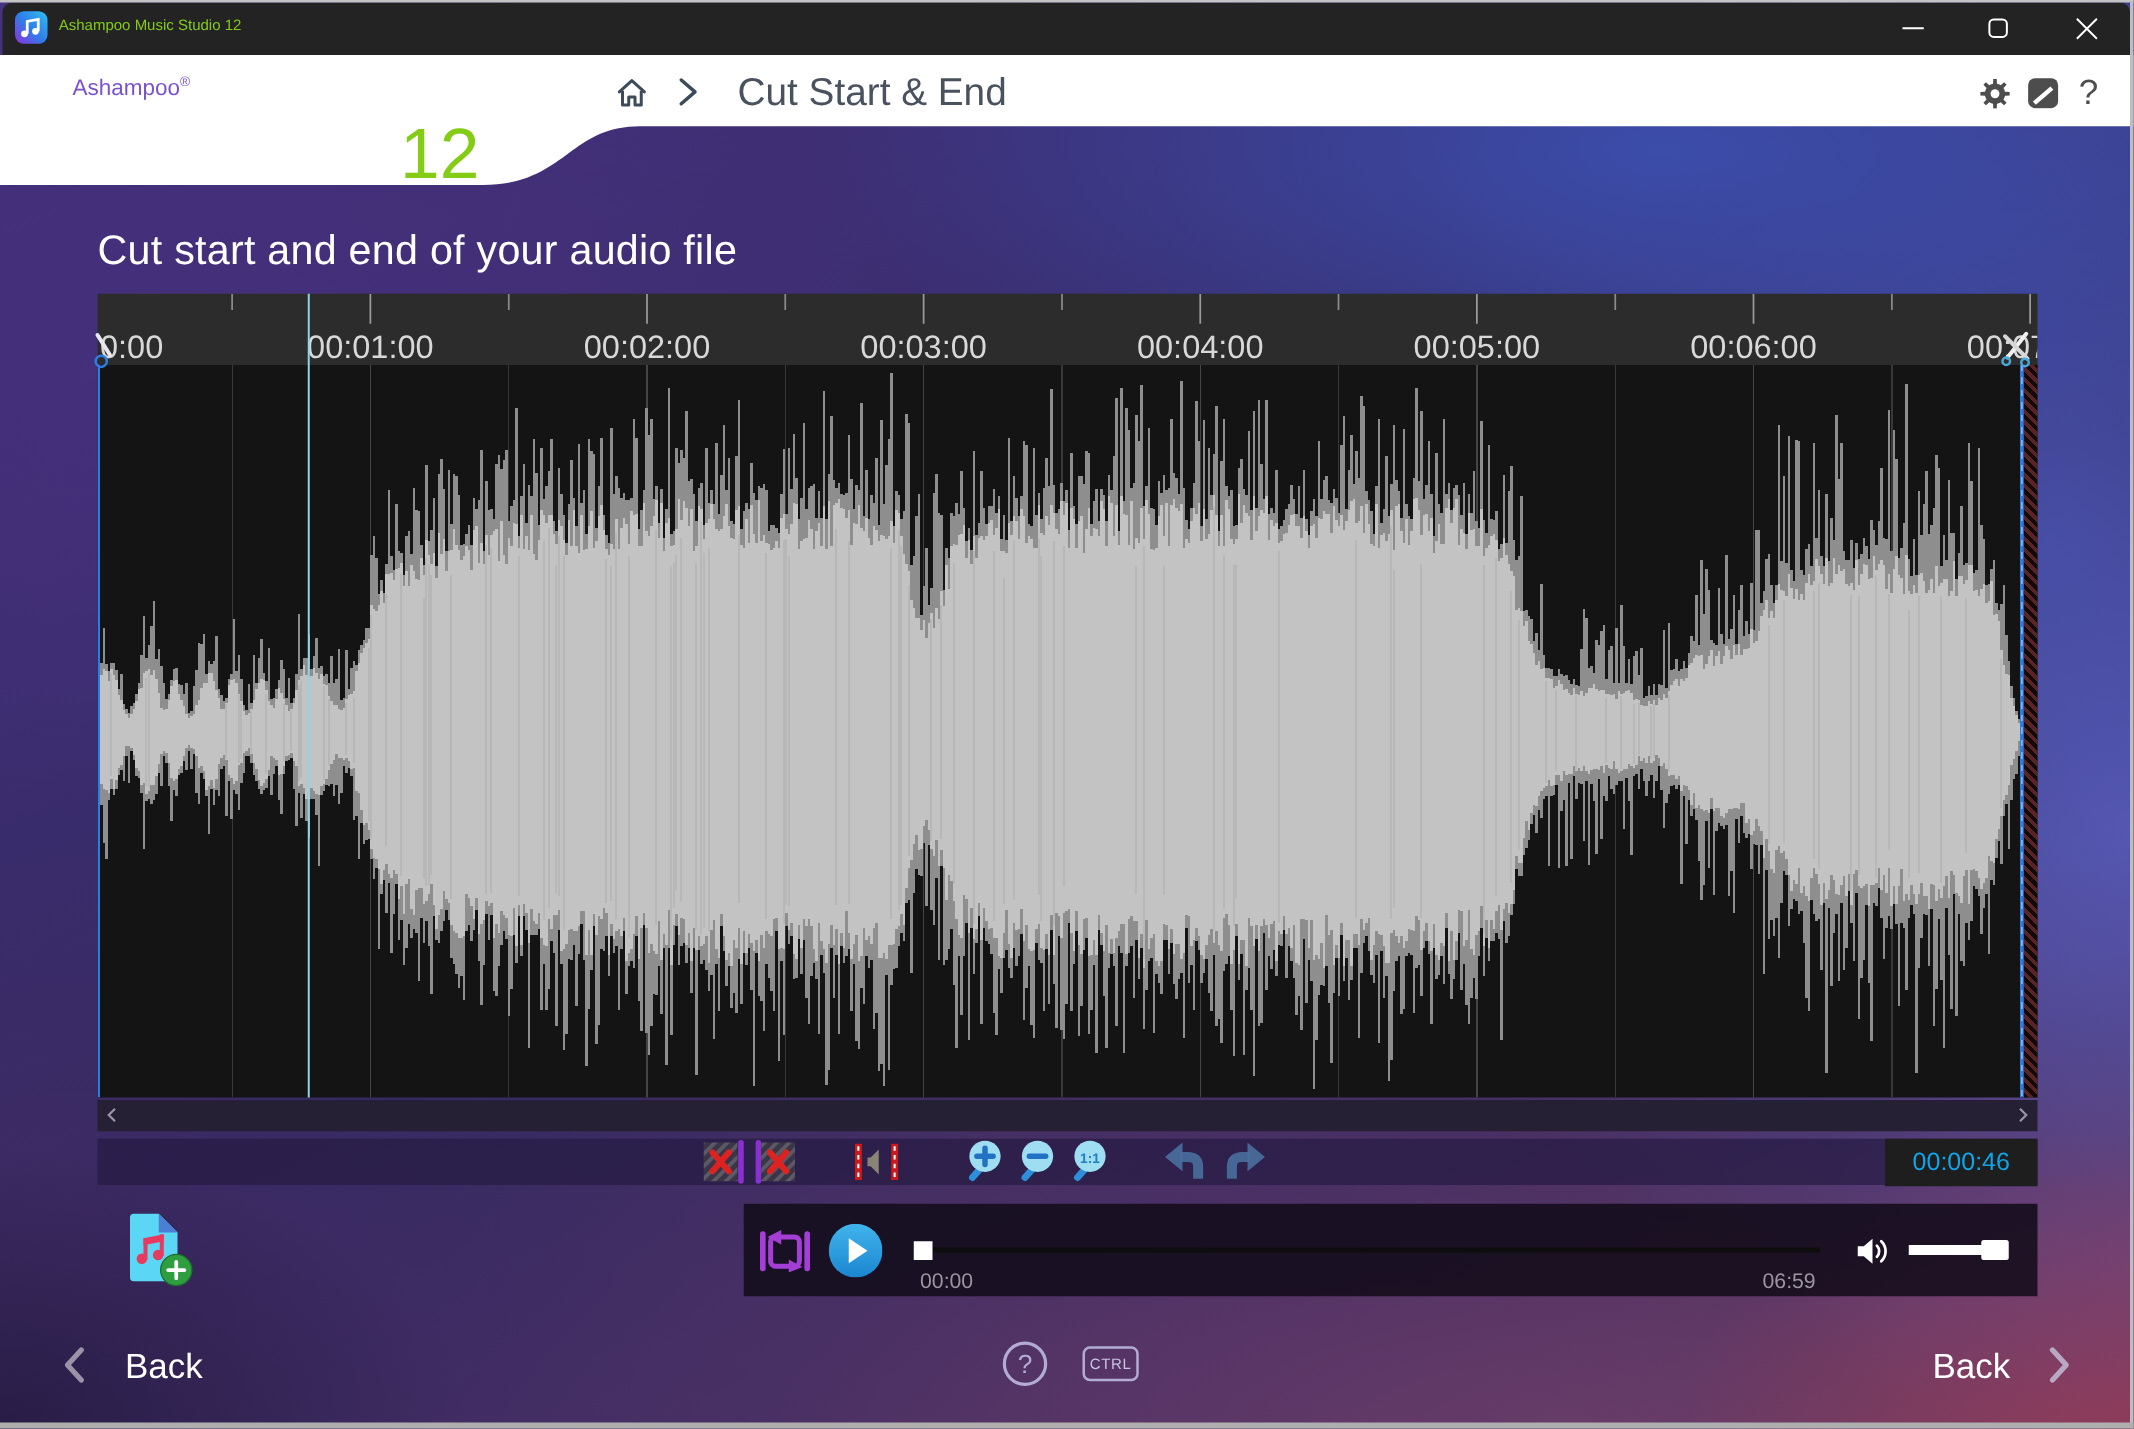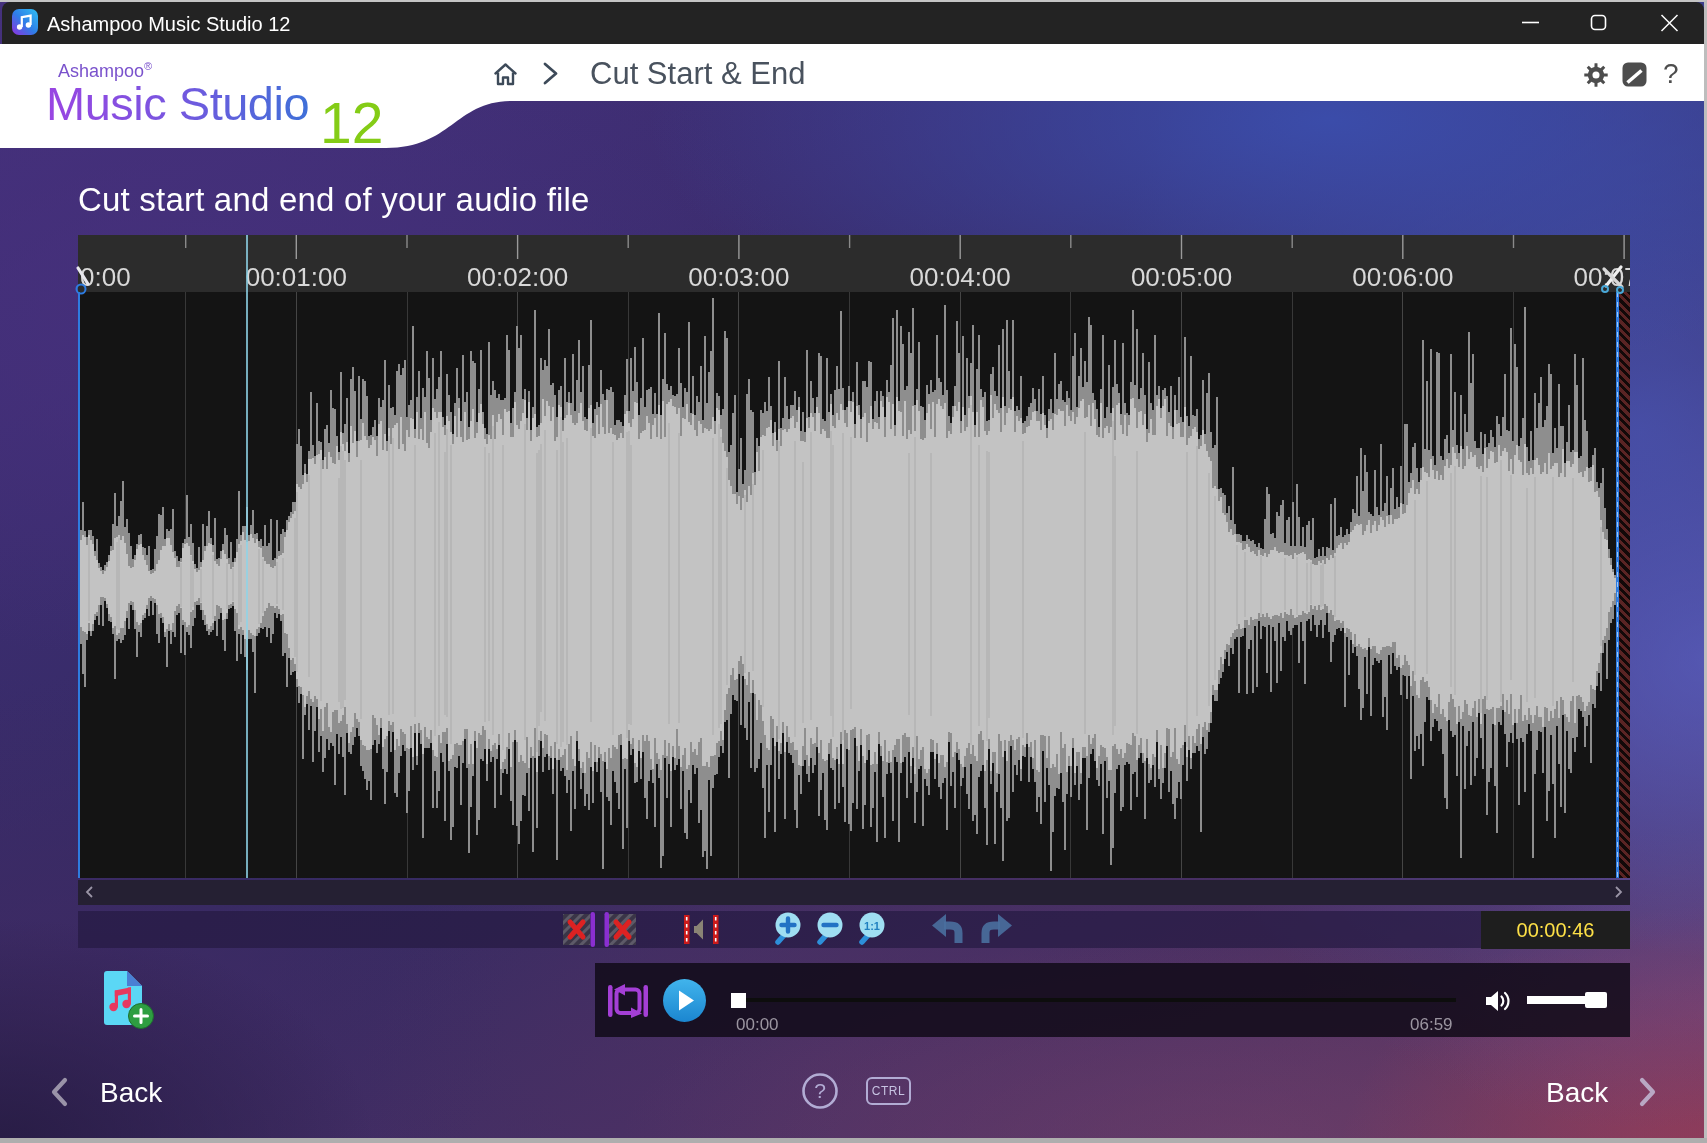--- a/index.html
+++ b/index.html
@@ -15,39 +15,39 @@
   radial-gradient(640px 480px at 60px 1010px, rgba(64,42,100,.85), rgba(64,42,100,0) 70%),
   radial-gradient(900px 500px at 180px 310px, rgba(70,48,124,.9), rgba(70,48,124,0) 70%),
   radial-gradient(700px 500px at 850px 1080px, rgba(80,50,100,.6), rgba(80,50,100,0) 70%),
   linear-gradient(155deg, #45317d 0%, #3c2d70 28%, #332a62 52%, #472f64 74%, #64395f 100%);
 }
 .titlebar { position:absolute; left:2px; top:2px; right:3px; height:42px; background:#232323;
   border-radius:8px 8px 0 0; }
 .borders { position:absolute; inset:0; pointer-events:none; z-index:50;
   border-top:2px solid #c4c4c4; border-right:3px solid #bdbdbd; }
 .botbar { position:absolute; left:0; right:0; bottom:0; height:5px; background:#aeaeae; z-index:50; }
-.title-txt { position:absolute; left:47px; top:13px; color:#ffffff; font-size:20px; }
+.title-txt { position:absolute; left:47px; top:13px; color:#84cc16; font-size:12px; }
 .appicon { position:absolute; left:12px; top:9px; width:26px; height:26px; border-radius:7px;
   background:linear-gradient(225deg,#2fc0f2 0%,#2f7de8 52%,#9030e0 100%); }
 .whitehdr { position:absolute; left:0; top:44px; width:1707px; height:106px; }
 .logo-a { position:absolute; left:58px; top:60px; font-size:18px; color:#7a52cc;text-align:center; }
 .logo-m { position:absolute; left:46px; top:76px; font-size:47px; letter-spacing:-.5px;
   background:linear-gradient(90deg,#9a45e2 0%, #7a55e0 45%, #3f70d8 100%);
   -webkit-background-clip:text; background-clip:text; color:transparent; }
 .logo-12 { position:absolute; left:320px; top:66px; font-size:57px; color:#84cc16;margin-top:24px; }
 .crumb { position:absolute; left:590px; top:56px; font-size:31px; color:#49525e; }
 .hicon { position:absolute; color:#3d4a59; }
 .hq { position:absolute; left:1663px; top:58px; font-size:28px; color:#4d4d4d; }
 .heading { position:absolute; left:78px; top:181px; font-size:33px; color:#fff; letter-spacing:.2px; }
 .ruler { position:absolute; left:78px; top:235px; width:1552px; height:57px; background:#2c2c2c; overflow:hidden; }
 .wave { position:absolute; left:78px; top:292px; width:1552px; height:586px; background:#141414; overflow:hidden; }
 .scroll { position:absolute; left:78px; top:880px; width:1552px; height:25px; background:#252033; color:#9a94a6; }
 .toolbar { position:absolute; left:78px; top:911px; width:1552px; height:37px; background:rgba(37,26,66,.72); }
-.timebox { position:absolute; right:0; top:0; width:149px; height:38px; background:#1e1e1e;
-  color:#fde047; font-size:20px; line-height:38px; text-align:center; }
+.timebox { position:absolute; right:0; top:0; width:122px; height:38px; background:#1e1e1e;
+  color:#0ea5e9; font-size:20px; line-height:38px; text-align:center; }
 .player { position:absolute; left:595px; top:963px; width:1035px; height:74px; background:rgba(17,10,24,.85); }
 .ptime { position:absolute; top:52px; font-size:17px; color:#9b95a0; }
 .nav { position:absolute; color:#fff; font-size:28px; }
 .qcirc { position:absolute; left:801px; top:1072px; }
 .ctrlkey { position:absolute; left:866px; top:1077px; width:45px; height:28px; border:2.5px solid #b2acd4;
   border-radius:6px; color:#c7c3e2; font-size:12px; font-weight:normal; text-align:center; line-height:24px;
   letter-spacing:.5px; }
 </style></head><body>
 <div class="win">
  <div class="bg"></div>
@@ -65,21 +65,20 @@
    </svg>
  </div>
  <div class="title-txt">Ashampoo Music Studio 12</div>
  <svg style="position:absolute;left:1520px;top:13px" width="170" height="20" viewBox="0 0 170 20">
    <line x1="2" y1="9.5" x2="19" y2="9.5" stroke="#fff" stroke-width="1.6"></line>
    <rect x="71.5" y="2.5" width="14" height="14" rx="3.5" fill="none" stroke="#fff" stroke-width="1.6"></rect>
    <path d="M141.5 2 L157.5 18 M157.5 2 L141.5 18" stroke="#fff" stroke-width="1.5"></path>
  </svg>
 
  <div class="logo-a">Ashampoo<span style="font-size:11px;vertical-align:7px">®</span></div>
- <div class="logo-m">Music Studio</div>
  <div class="logo-12">12</div>
  <svg class="hicon" style="left:492px; top:61px" width="27" height="27" viewBox="0 0 27 27">
    <path d="M3.5 12.5 L13.5 3.5 L23.5 12.5" stroke="#3d4a59" stroke-width="2.4" fill="none" stroke-linecap="round" stroke-linejoin="round"></path>
    <path d="M6 11.5 V23 H11 V16.5 H16 V23 H21 V11.5" stroke="#3d4a59" stroke-width="2.4" fill="none" stroke-linejoin="round"></path>
  </svg>
  <svg class="hicon" style="left:541px; top:62px" width="20" height="24" viewBox="0 0 20 24">
    <path d="M4 2 L15 11.5 L4 21" stroke="#3d4a59" stroke-width="2.8" fill="none" stroke-linecap="round" stroke-linejoin="round"></path>
  </svg>
  <div class="crumb">Cut Start &amp; End</div>
 

